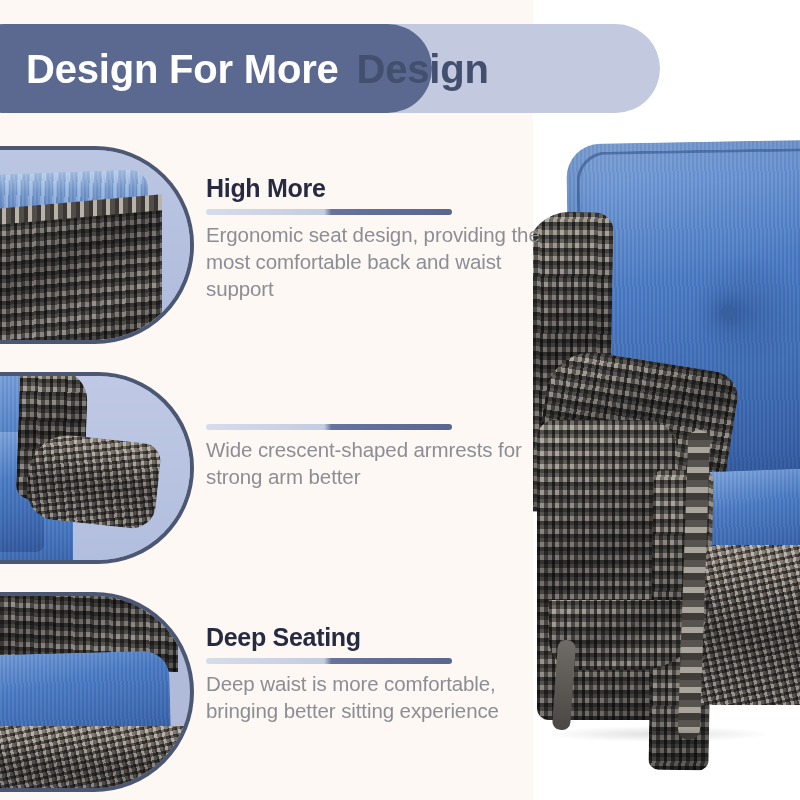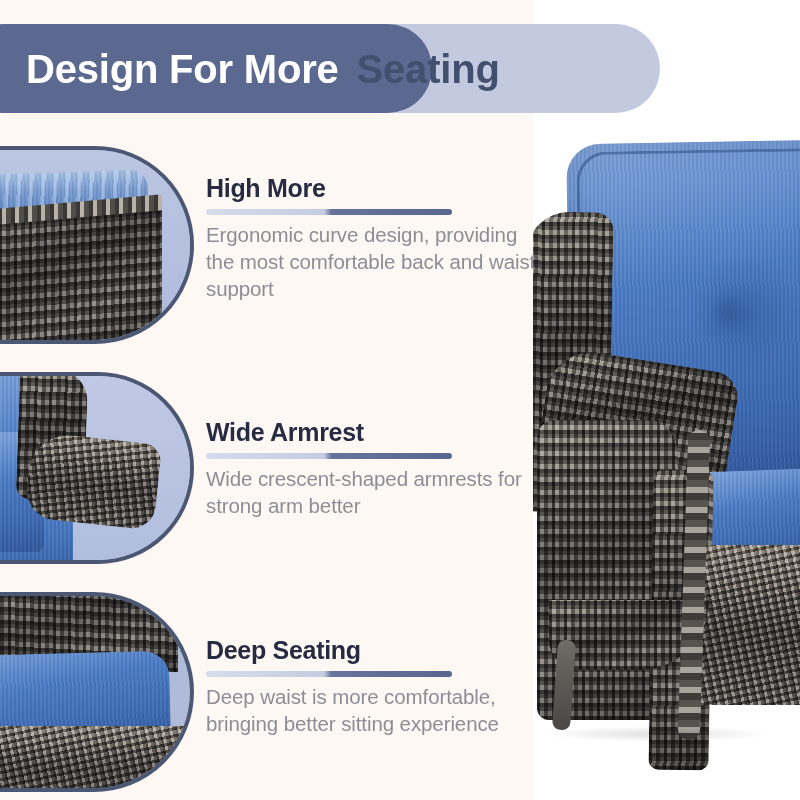--- a/index.html
+++ b/index.html
@@ -112,21 +112,21 @@
 
   
   .t3-back{ position:absolute; left:40px; top:-6px; width:230px; height:76px; transform:skewY(3deg); }
   .t3-seat{ position:absolute; left:-8px; top:58px; width:270px; height:95px; border-radius:12px 26px 10px 10px; transform:rotate(-1.5deg); }
   .t3-base{ position:absolute; left:30px; top:130px; width:250px; height:80px; }
 
   
   .feature{ position:absolute; left:206px; width:340px; z-index:30; }
   .f1{ top:174px; }
   .f2{ top:418px; }
-  .f3{ top:636px; }
+  .f3{ top:623px; }
 
   .f-title{ font-size:25px; font-weight:700; color:#262B41; letter-spacing:-0.3px; line-height:1.15; }
   .f-rule{ margin-top:6px; height:6px; width:246px; border-radius:3px;
     background:linear-gradient(90deg,#D6DCEA 0%,#C4CCE0 48%,#66739A 51%,#59668E 100%); }
   .f-body{ margin-top:6px; font-size:20.5px; line-height:1.33; color:#8D8D96; font-weight:400; letter-spacing:-0.1px; }
 
   
   .chair{ position:absolute; inset:0; }
   .ch-backcushion{
     position:absolute; left:36px; top:142px; width:260px; height:345px;
@@ -213,21 +213,21 @@
       <div class="ch-strand"></div>
       <div class="ch-leg"></div>
       <div class="ch-shadow"></div>
     </div>
   </div>
 
   <div class="banner banner-light"></div>
   <div class="banner banner-dark"></div>
   <div class="banner-text">
     <span class="banner-title">Design For More</span>
-    <span class="banner-sub">Seating</span>
+    <span class="banner-sub">Design</span>
   </div>
 
   <div class="thumb thumb-1">
     <div class="thumb-inner">
       <div class="t1-sky"></div>
       <div class="t1-cushion cushion-lite"></div>
       <div class="t1-back wicker"></div>
       <div class="t1-rim"></div>
     </div>
   </div>
@@ -248,25 +248,24 @@
       <div class="t3-back wicker"></div>
 
       <div class="t3-seat cushion"></div>
       <div class="t3-base wicker-fine"></div>
     </div>
   </div>
 
   <div class="feature f1">
     <div class="f-title">High More</div>
     <div class="f-rule"></div>
-    <div class="f-body">Ergonomic curve design, providing the most comfortable back and waist support</div>
+    <div class="f-body">Ergonomic seat design, providing the most comfortable back and waist support</div>
   </div>
 
   <div class="feature f2">
-    <div class="f-title">Wide Armrest</div>
     <div class="f-rule"></div>
     <div class="f-body">Wide crescent-shaped armrests for strong arm better</div>
   </div>
 
   <div class="feature f3">
     <div class="f-title">Deep Seating</div>
     <div class="f-rule"></div>
     <div class="f-body">Deep waist is more comfortable, bringing better sitting experience</div>
   </div>
 

